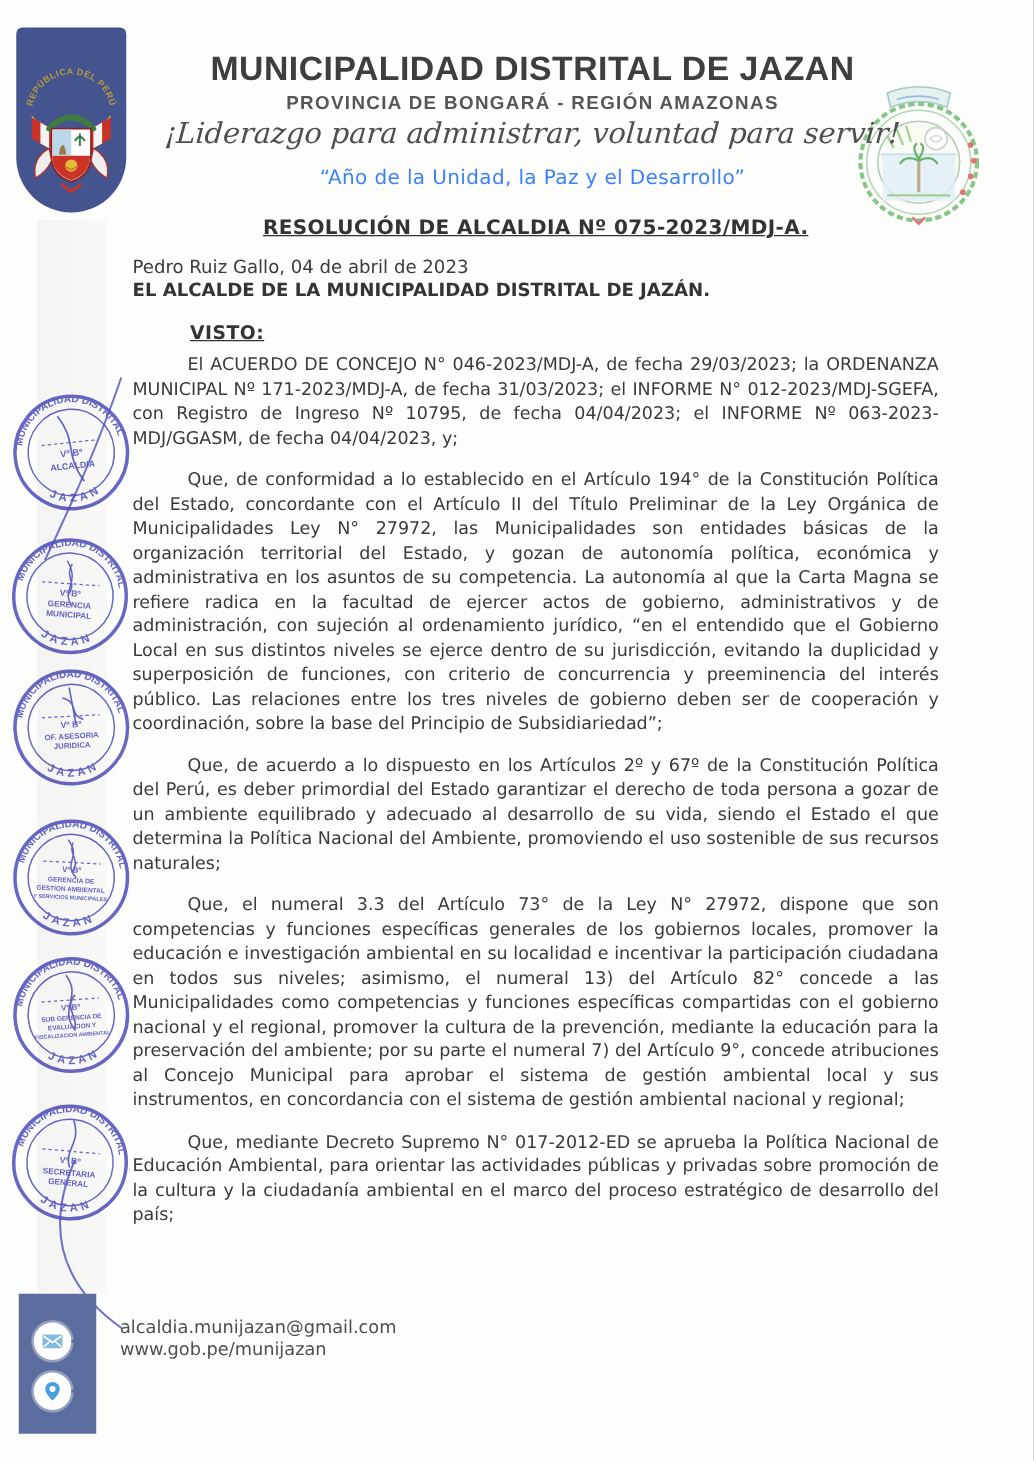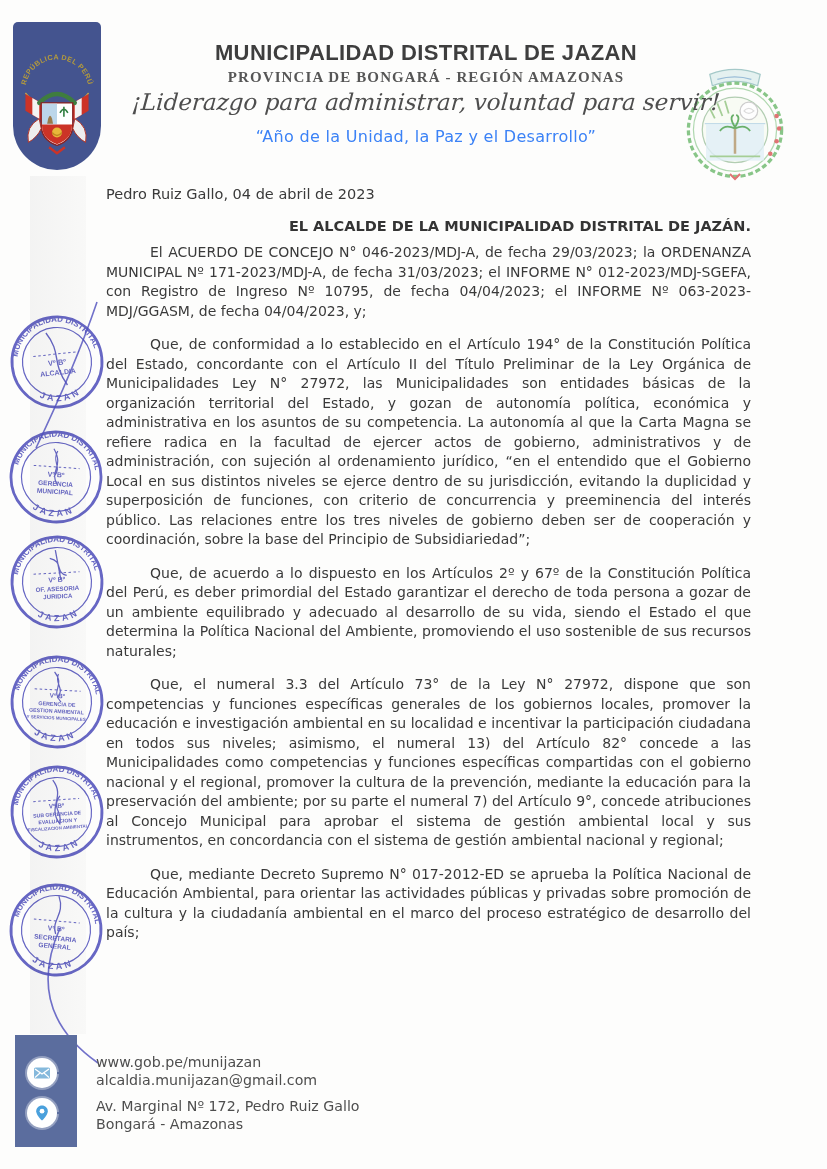--- a/index.html
+++ b/index.html
@@ -15,35 +15,35 @@
   
   .ribbon{position:absolute;left:13px;top:22px;width:88px;height:148px;
     background:#44548f;border-radius:5px 5px 44px 44px;}
   .ribbon svg{display:block;width:100%;height:100%;}
 
   
   .mun-seal{position:absolute;left:672px;top:58px;width:126px;height:126px;opacity:.9;}
 
   
   .header-center{position:absolute;left:96px;top:40px;width:660px;text-align:center;}
-  .h-title{font-family:"Liberation Sans",sans-serif;font-size:22px;font-weight:700;
+  .h-title{font-family:"Liberation Sans",sans-serif;font-size:27px;font-weight:700;
     color:#3e3e3e;letter-spacing:.4px;text-align:center;}
-  .h-sub{font-family:Liberation Serif, serif;font-size:15px;font-weight:700;
+  .h-sub{font-family:Liberation Sans, sans-serif;font-size:15px;font-weight:700;
     color:#565656;letter-spacing:1.1px;margin-top:3px;}
   .h-slogan{font-family:"DejaVu Serif",serif;font-style:italic;font-size:23px;
     color:#4e4e4e;margin-top:3px;transform:skewX(-4deg);}
   .h-motto{font-size:16px;color:#3b82f6;margin-top:12px;letter-spacing:.3px;}
 
   
   .content{position:absolute;left:106px;top:172px;width:645px;
     font-size:14px;line-height:19.5px;text-align:justify;color:#3a3a3a;}
   .res-title{text-align:center;font-size:16px;font-weight:700;color:#333;}
   .res-title span{text-decoration:underline;letter-spacing:.3px;}
   .dateline{text-align:left;margin-top:13px;font-size:14.5px;}
-  .issuer{text-align:right;font-weight:700;margin-top:12px;font-size:14.5px;color:#343434;}
+  .issuer{text-align:left;font-weight:700;font-size:14.5px;color:#343434;}
   .sec-label{margin-top:13px;font-weight:700;font-size:15px;color:#343434;}
   .sec-label.indent{margin-left:46px;}
   .sec-label span{text-decoration:underline;letter-spacing:.4px;}
   .para{margin-top:10px;text-indent:44px;}
   .para.first{margin-top:7px;}
 
   
   .stamp{position:absolute;width:100px;height:100px;opacity:.85;mix-blend-mode:multiply;}
   .stamp svg{display:block;width:100%;height:100%;}
   .s1{left:7px;top:312px;transform:rotate(-6deg);}
@@ -133,22 +133,28 @@
   </svg>
 
   <div class="header-center">
     <div class="h-title">MUNICIPALIDAD DISTRITAL DE JAZAN</div>
     <div class="h-sub">PROVINCIA DE BONGARÁ - REGIÓN AMAZONAS</div>
     <div class="h-slogan">¡Liderazgo para administrar, voluntad para servir!</div>
     <div class="h-motto">“Año de la Unidad, la Paz y el Desarrollo”</div>
   </div>
 
   <div class="content">
+    <div class="res-title">
+      <span>RESOLUCIÓN DE ALCALDIA Nº 075-2023/MDJ-A.</span>
+    </div>
     <div class="dateline">Pedro Ruiz Gallo, 04 de abril de 2023</div>
     <div class="issuer">EL ALCALDE DE LA MUNICIPALIDAD DISTRITAL DE JAZÁN.</div>
+    <div class="sec-label indent">
+      <span>VISTO:</span>
+    </div>
     <p class="para first">El ACUERDO DE CONCEJO N° 046-2023/MDJ-A, de fecha 29/03/2023; la ORDENANZA MUNICIPAL Nº 171-2023/MDJ-A, de fecha 31/03/2023; el INFORME N° 012-2023/MDJ-SGEFA, con Registro de Ingreso Nº 10795, de fecha 04/04/2023; el INFORME Nº 063-2023-MDJ/GGASM, de fecha 04/04/2023, y;</p>
     <p class="para">Que, de conformidad a lo establecido en el Artículo 194° de la Constitución Política del Estado, concordante con el Artículo II del Título Preliminar de la Ley Orgánica de Municipalidades Ley N° 27972, las Municipalidades son entidades básicas de la organización territorial del Estado, y gozan de autonomía política, económica y administrativa en los asuntos de su competencia. La autonomía al que la Carta Magna se refiere radica en la facultad de ejercer actos de gobierno, administrativos y de administración, con sujeción al ordenamiento jurídico, “en el entendido que el Gobierno Local en sus distintos niveles se ejerce dentro de su jurisdicción, evitando la duplicidad y superposición de funciones, con criterio de concurrencia y preeminencia del interés público. Las relaciones entre los tres niveles de gobierno deben ser de cooperación y coordinación, sobre la base del Principio de Subsidiariedad”;</p>
     <p class="para">Que, de acuerdo a lo dispuesto en los Artículos 2º y 67º de la Constitución Política del Perú, es deber primordial del Estado garantizar el derecho de toda persona a gozar de un ambiente equilibrado y adecuado al desarrollo de su vida, siendo el Estado el que determina la Política Nacional del Ambiente, promoviendo el uso sostenible de sus recursos naturales;</p>
     <p class="para">Que, el numeral 3.3 del Artículo 73° de la Ley N° 27972, dispone que son competencias y funciones específicas generales de los gobiernos locales, promover la educación e investigación ambiental en su localidad e incentivar la participación ciudadana en todos sus niveles; asimismo, el numeral 13) del Artículo 82° concede a las Municipalidades como competencias y funciones específicas compartidas con el gobierno nacional y el regional, promover la cultura de la prevención, mediante la educación para la preservación del ambiente; por su parte el numeral 7) del Artículo 9°, concede atribuciones al Concejo Municipal para aprobar el sistema de gestión ambiental local y sus instrumentos, en concordancia con el sistema de gestión ambiental nacional y regional;</p>
     <p class="para">Que, mediante Decreto Supremo N° 017-2012-ED se aprueba la Política Nacional de Educación Ambiental, para orientar las actividades públicas y privadas sobre promoción de la cultura y la ciudadanía ambiental en el marco del proceso estratégico de desarrollo del país;</p>
   </div>
 
   <div class="stamp s1">
     <svg viewBox="0 0 100 100">
       <defs>
@@ -276,21 +282,17 @@
 
   <div class="f-circle fc-pin">
     <svg viewBox="0 0 18 18">
       <path d="M 9 1.5 C 5.7 1.5 3.2 4 3.2 7.2 C 3.2 11.2 9 16.5 9 16.5 C 9 16.5 14.8 11.2 14.8 7.2 C 14.8 4 12.3 1.5 9 1.5 Z" fill="#4aa0dc"></path>
       <circle cx="9" cy="7.2" r="2.4" fill="#ffffff"></circle>
     </svg>
   </div>
   <div class="f-dash fd-pin"></div>
 
   <div class="footer-text ft-1">
+    <div>alcaldia.munijazan@gmail.com</div>
     <div>www.gob.pe/munijazan</div>
-    <div>alcaldia.munijazan@gmail.com</div>
-  </div>
-  <div class="footer-text ft-2">
-    <div>Av. Marginal Nº 172, Pedro Ruiz Gallo</div>
-    <div>Bongará - Amazonas</div>
   </div>
 
 </div>
 
 </body></html>

